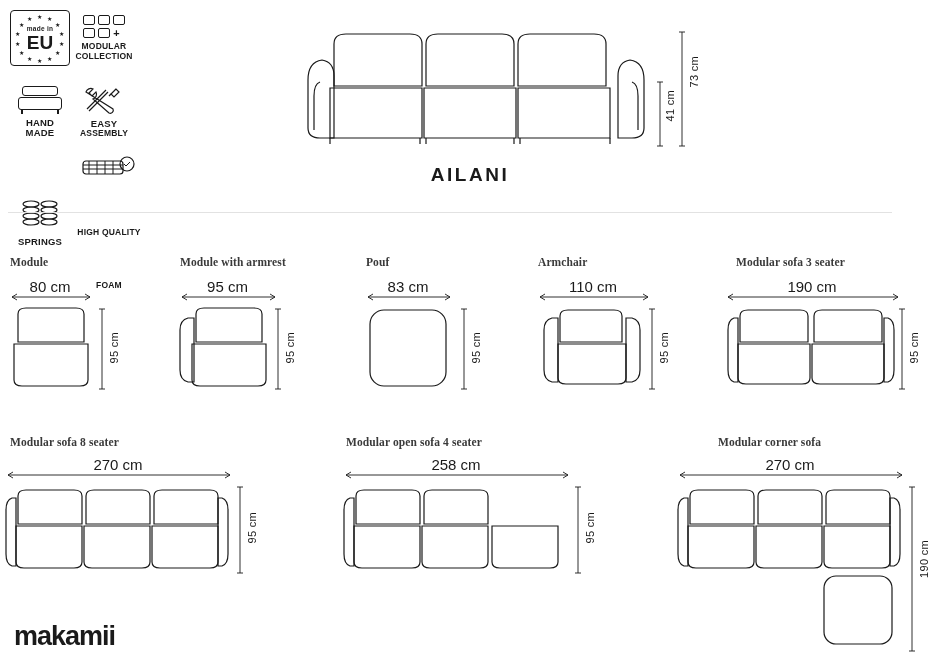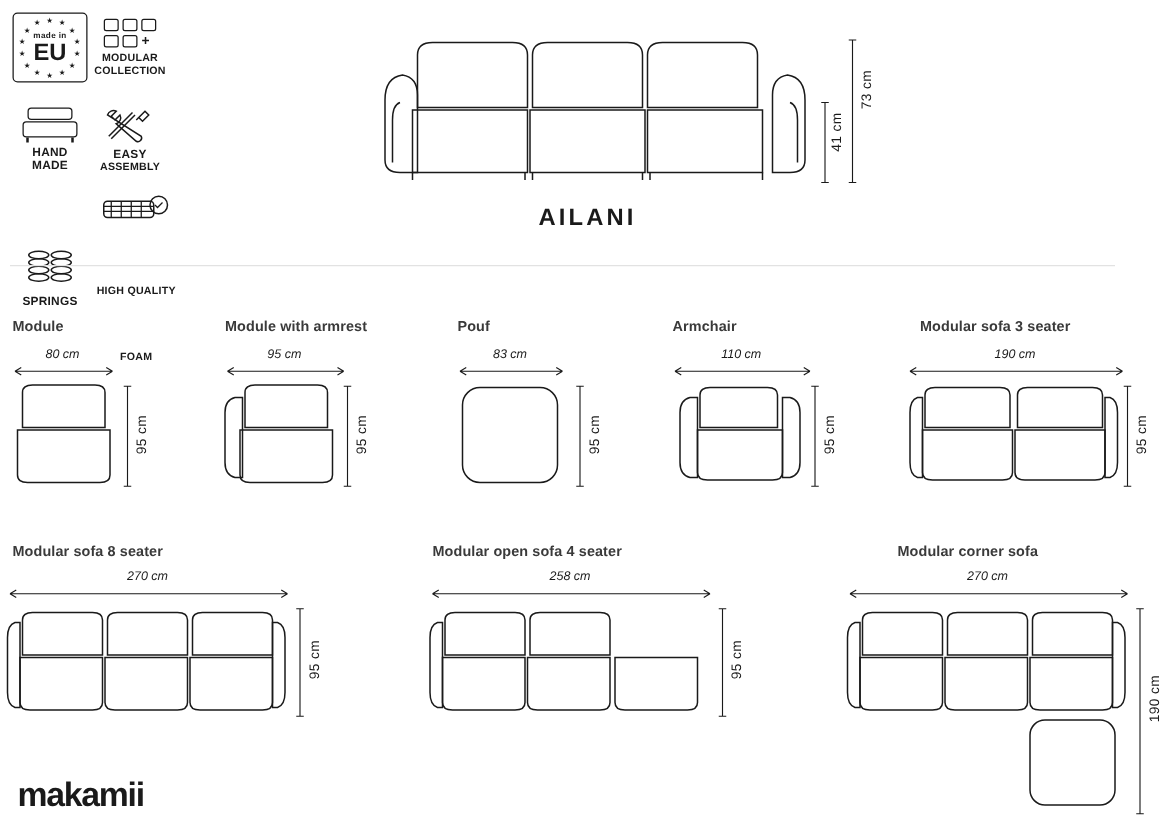--- a/index.html
+++ b/index.html
@@ -53,22 +53,22 @@
   }
   .hero-dim-label {
     position: absolute; font-size: 11px; writing-mode: vertical-rl; transform: rotate(180deg);
     letter-spacing: .3px;
   }
 
   .divider { position: absolute; left: 8px; top: 212px; width: 884px; height: 1px; background: #e2e2e2; }
 
   
   .item { position: absolute; }
-  .item-title { font-size: 11.5px; font-weight: bold; color: #3a3a3a; letter-spacing: .1px; }
-  .dim-h { font-size: 10px; text-align: center; font-style: italic; }
+  .item-title { font-size: 11.5px; font-weight: bold; color: #3a3a3a; letter-spacing: .1px; font-family: Liberation Serif, serif; }
+  .dim-h { font-size: 15px; text-align: center; }
   .dim-v { font-size: 11px; writing-mode: vertical-rl; transform: rotate(180deg); letter-spacing: .3px; }
 
   svg { display: block; overflow: visible; }
   .ln { stroke: #1a1a1a; stroke-width: 1.2; fill: none; }
   .ln-thin { stroke: #1a1a1a; stroke-width: 1; fill: none; }
   .ln-dim { stroke: #1a1a1a; stroke-width: 0.9; fill: none; }
 
   
   .footer { position: absolute; left: 14px; bottom: 8px; }
   .logo { font-size: 27px; font-weight: bold; letter-spacing: -1px; text-align: right; }

